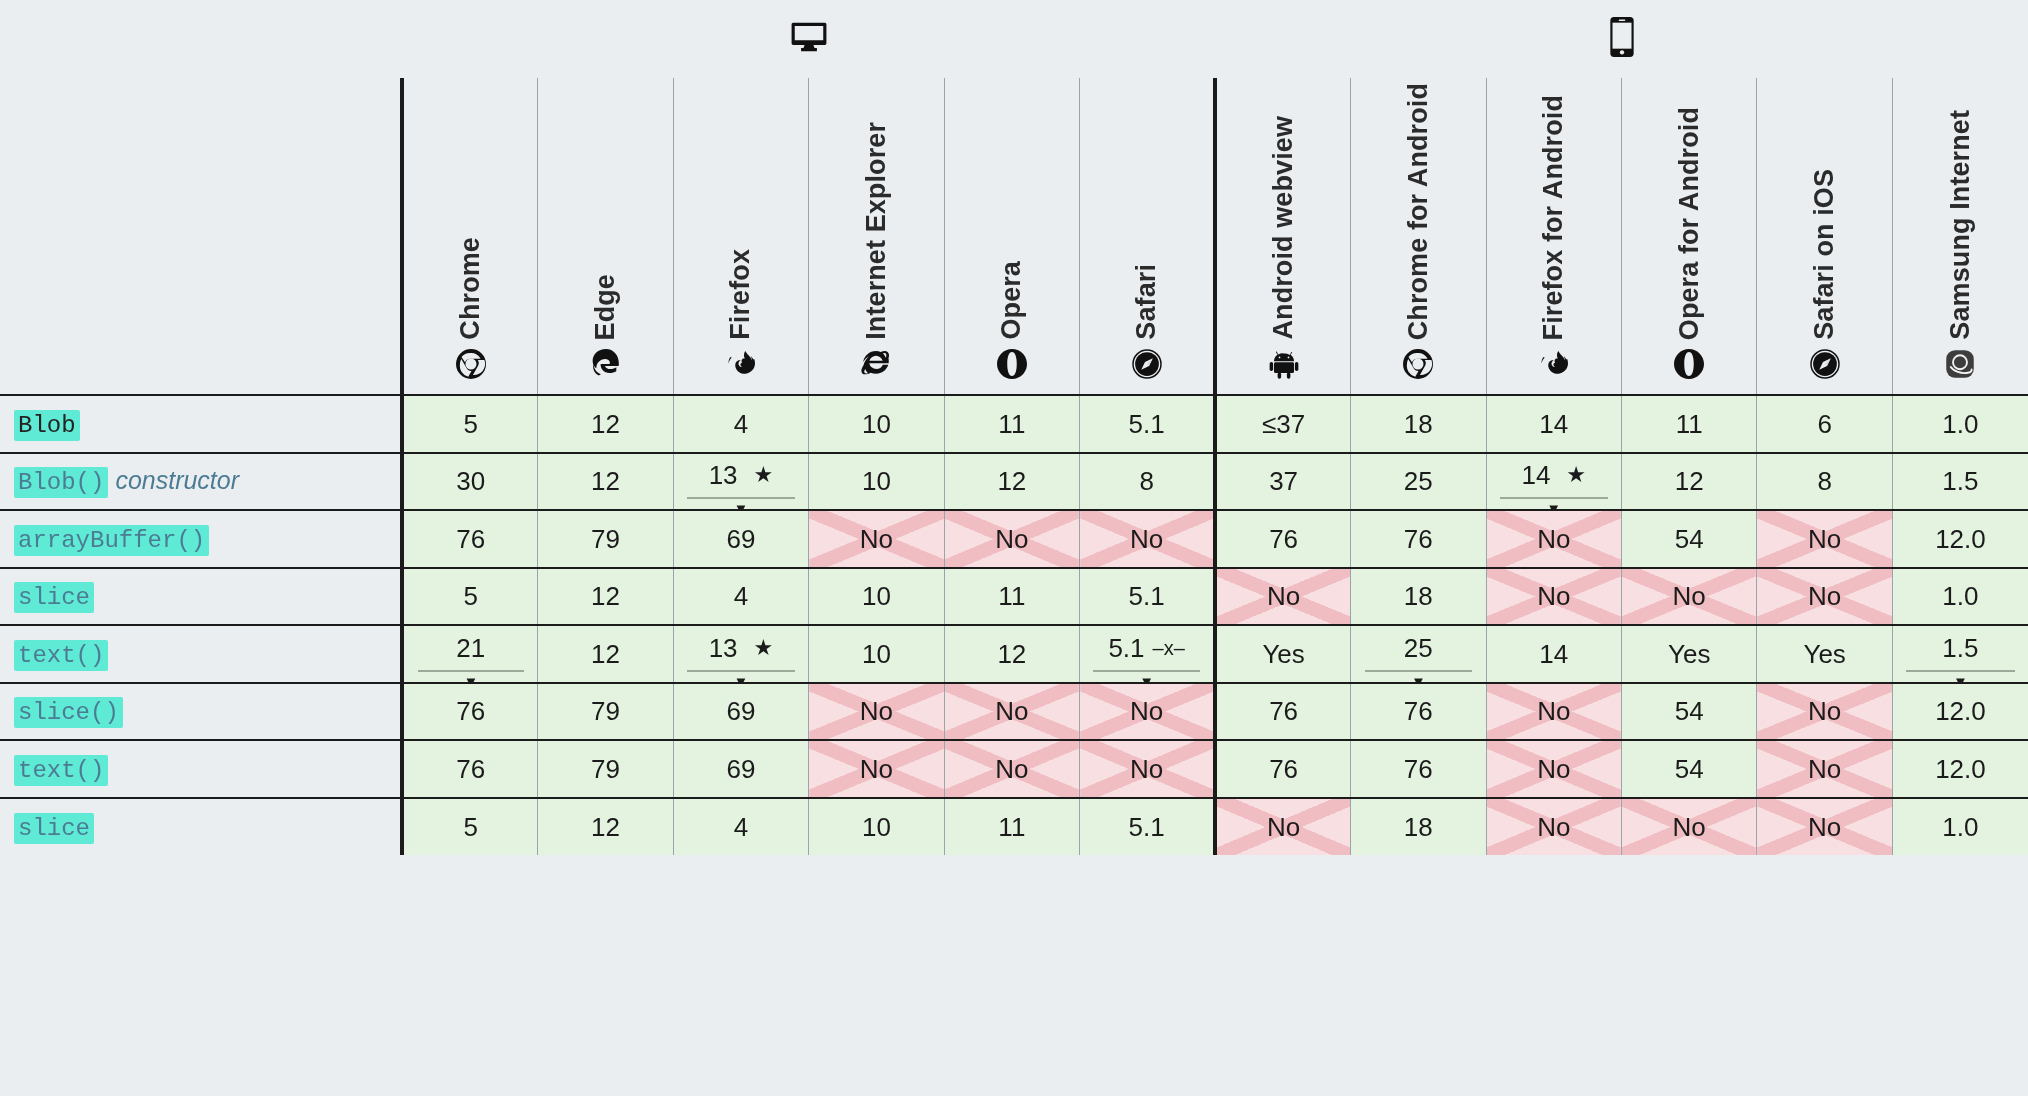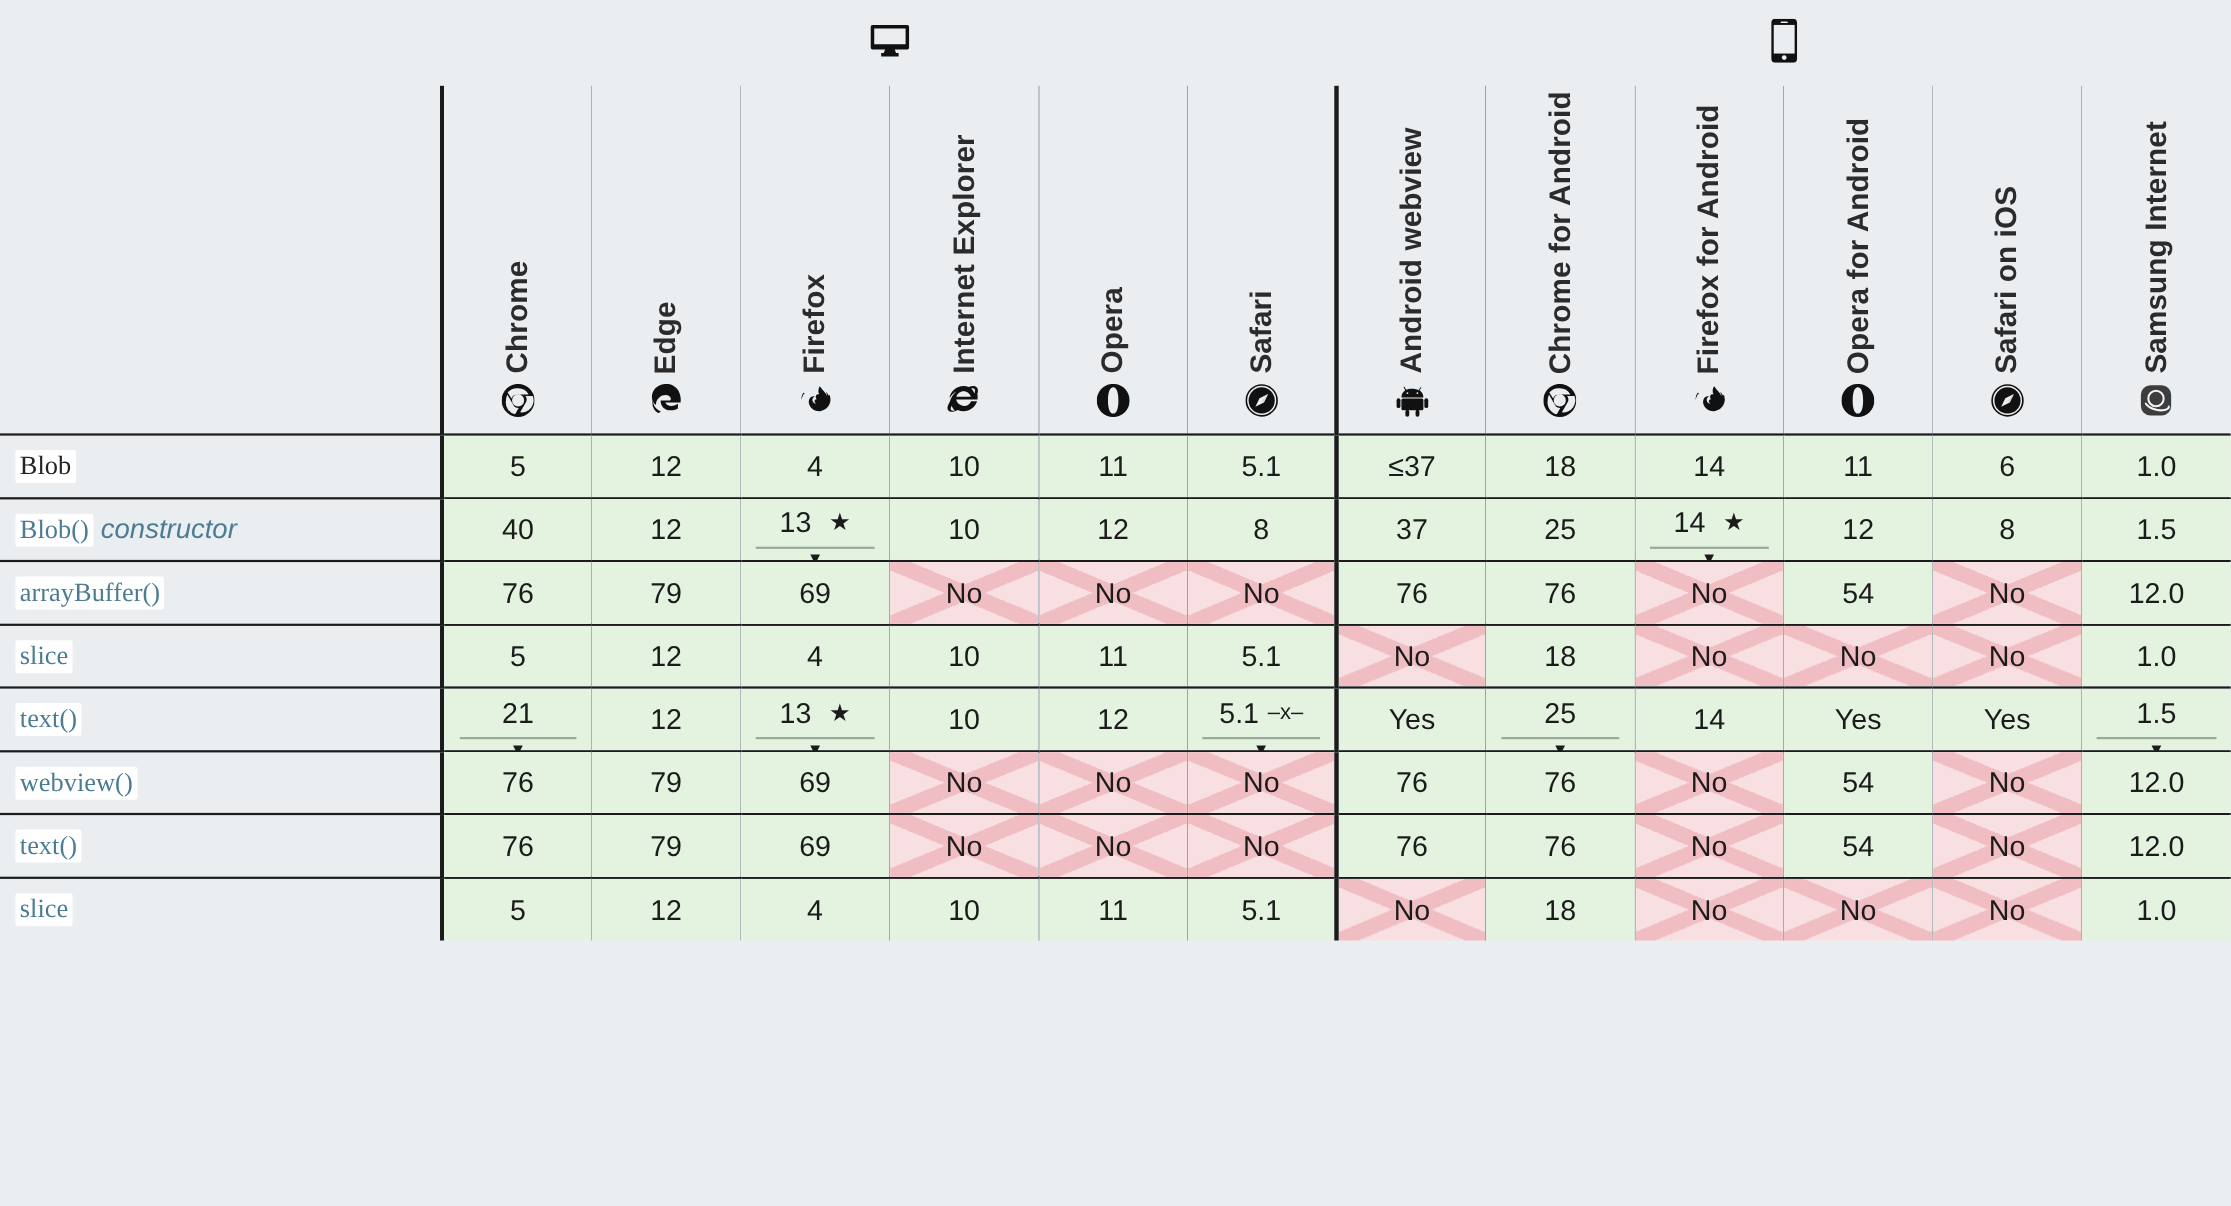--- a/index.html
+++ b/index.html
@@ -84,22 +84,22 @@
     background: #eaeef1;
     border-bottom: 2px solid #1b1b1b;
     border-right: 4px solid #1b1b1b;
     padding: 0 0 0 14px;
     height: 57.5px;
     vertical-align: middle;
     text-align: left;
     font-size: 25px;
   }
   td.feature-name .code {
-    font-family: Liberation Serif, serif;
-    background: #ffffff;
+    font-family: Liberation Mono, monospace;
+    background: #5eead4;
     color: #4c7c94;
     padding: 2px 4px;
     border-radius: 2px;
     font-size: 24px;
   }
   td.feature-name .code.plain { color: #232323; }
   td.feature-name .plaintext { color: #4c7c94; font-size: 25px; font-style: italic; }
 
   td.bc-support {
     height: 57.5px;
@@ -388,21 +388,21 @@
           <td class="bc-support yes">
             <div class="cellinner">
               <span class="vnum">1.0</span>
             </div>
           </td>
         </tr>
         <tr class="bc-row">
           <td class="feature-name"><span class="code">Blob()</span> <span class="plaintext">constructor</span></td>
           <td class="bc-support yes grp-start">
             <div class="cellinner">
-              <span class="vnum">40</span>
+              <span class="vnum">30</span>
             </div>
           </td>
           <td class="bc-support yes">
             <div class="cellinner">
               <span class="vnum">12</span>
             </div>
           </td>
           <td class="bc-support yes expandable">
             <div class="cellinner">
               <span class="vnum">13</span>
@@ -655,21 +655,21 @@
           </td>
           <td class="bc-support yes expandable">
             <div class="cellinner">
               <span class="vnum">1.5</span>
             </div>
             <span class="vline"></span>
             <span class="chev">▼</span>
           </td>
         </tr>
         <tr class="bc-row">
-          <td class="feature-name"><span class="code">webview()</span></td>
+          <td class="feature-name"><span class="code">slice()</span></td>
           <td class="bc-support yes grp-start">
             <div class="cellinner">
               <span class="vnum">76</span>
             </div>
           </td>
           <td class="bc-support yes">
             <div class="cellinner">
               <span class="vnum">79</span>
             </div>
           </td>

